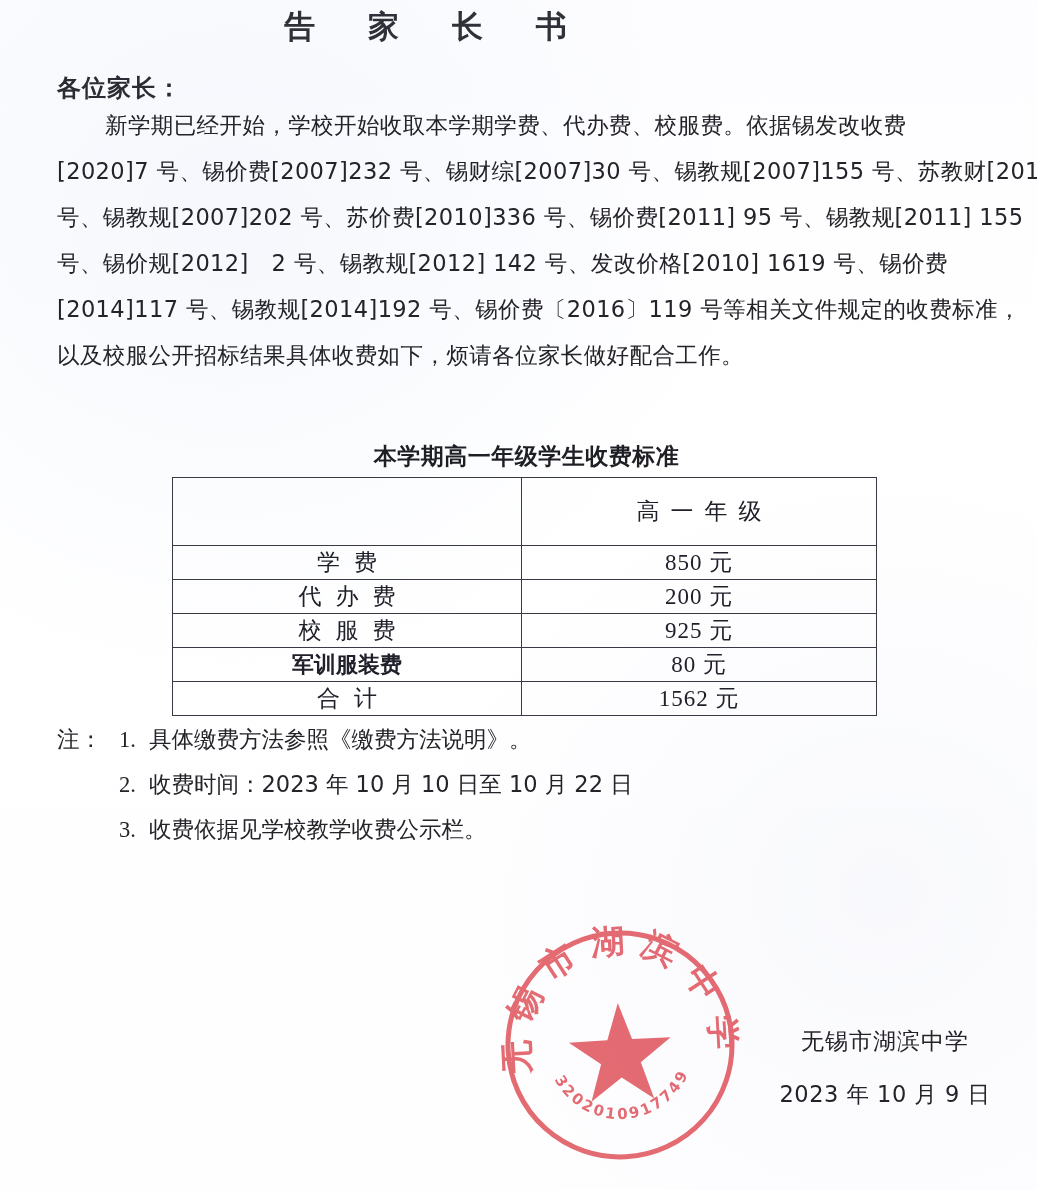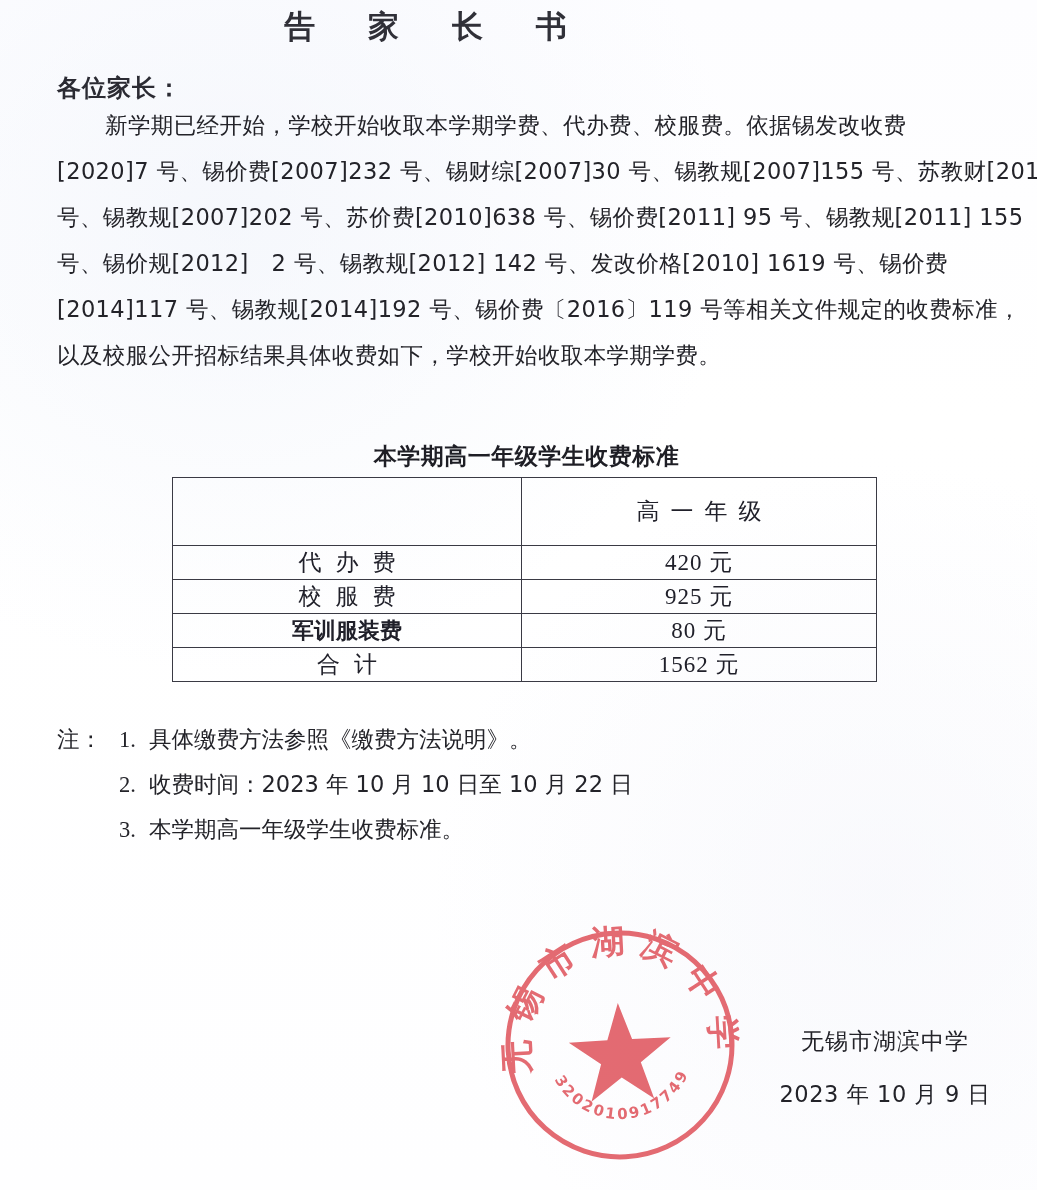--- a/index.html
+++ b/index.html
@@ -207,42 +207,46 @@
 
 <div class="page">
 
   <div class="doc-title">告 家 长 书</div>
 
   <div class="salutation">各位家长：</div>
 
   <div class="body-block">
     <div class="body-line indent">新学期已经开始，学校开始收取本学期学费、代办费、校服费。依据锡发改收费</div>
     <div class="body-line">[2020]7 号、锡价费[2007]232 号、锡财综[2007]30 号、锡教规[2007]155 号、苏教财[2010]</div>
-    <div class="body-line">号、锡教规[2007]202 号、苏价费[2010]638 号、锡价费[2011] 95 号、锡教规[2011] 155</div>
+    <div class="body-line">号、锡教规[2007]202 号、苏价费[2010]336 号、锡价费[2011] 95 号、锡教规[2011] 155</div>
     <div class="body-line">号、锡价规[2012]　2 号、锡教规[2012] 142 号、发改价格[2010] 1619 号、锡价费</div>
     <div class="body-line">[2014]117 号、锡教规[2014]192 号、锡价费〔2016〕119 号等相关文件规定的收费标准，</div>
-    <div class="body-line">以及校服公开招标结果具体收费如下，学校开始收取本学期学费。</div>
+    <div class="body-line">以及校服公开招标结果具体收费如下，烦请各位家长做好配合工作。</div>
   </div>
 
   <div class="table-caption">本学期高一年级学生收费标准</div>
 
   <div class="fee-table-wrap">
     <table class="fee-table">
       <colgroup>
         <col class="c-label">
         <col class="c-value">
       </colgroup>
       <tbody>
         <tr>
           <td class="head-blank"></td>
           <td class="head-grade">高一年级</td>
         </tr>
         <tr>
+          <td class="row-label">学费</td>
+          <td class="row-value">850 元</td>
+        </tr>
+        <tr>
           <td class="row-label">代办费</td>
-          <td class="row-value">420 元</td>
+          <td class="row-value">200 元</td>
         </tr>
         <tr>
           <td class="row-label">校服费</td>
           <td class="row-value">925 元</td>
         </tr>
         <tr>
           <td class="row-label tight">军训服装费</td>
           <td class="row-value">80 元</td>
         </tr>
         <tr>
@@ -260,21 +264,21 @@
       <span class="notes-text">具体缴费方法参照《缴费方法说明》。</span>
     </div>
     <div class="notes-row">
       <span class="notes-prefix blank">注：</span>
       <span class="notes-num">2.</span>
       <span class="notes-text">收费时间：2023 年 10 月 10 日至 10 月 22 日</span>
     </div>
     <div class="notes-row">
       <span class="notes-prefix blank">注：</span>
       <span class="notes-num">3.</span>
-      <span class="notes-text">本学期高一年级学生收费标准。</span>
+      <span class="notes-text">收费依据见学校教学收费公示栏。</span>
     </div>
   </div>
 
   <div class="seal">
     <svg width="240" height="240" viewBox="0 0 240 240" xmlns="http://www.w3.org/2000/svg">
       <defs>
         <path id="sealArcTop" d="M 28,120 A 92,92 0 1 1 212,120"></path>
         <path id="sealArcBottom" d="M 46,120 A 74,74 0 0 0 194,120"></path>
       </defs>
       <circle cx="120" cy="120" r="112" fill="none" stroke="#e0575f" stroke-width="5"></circle>

